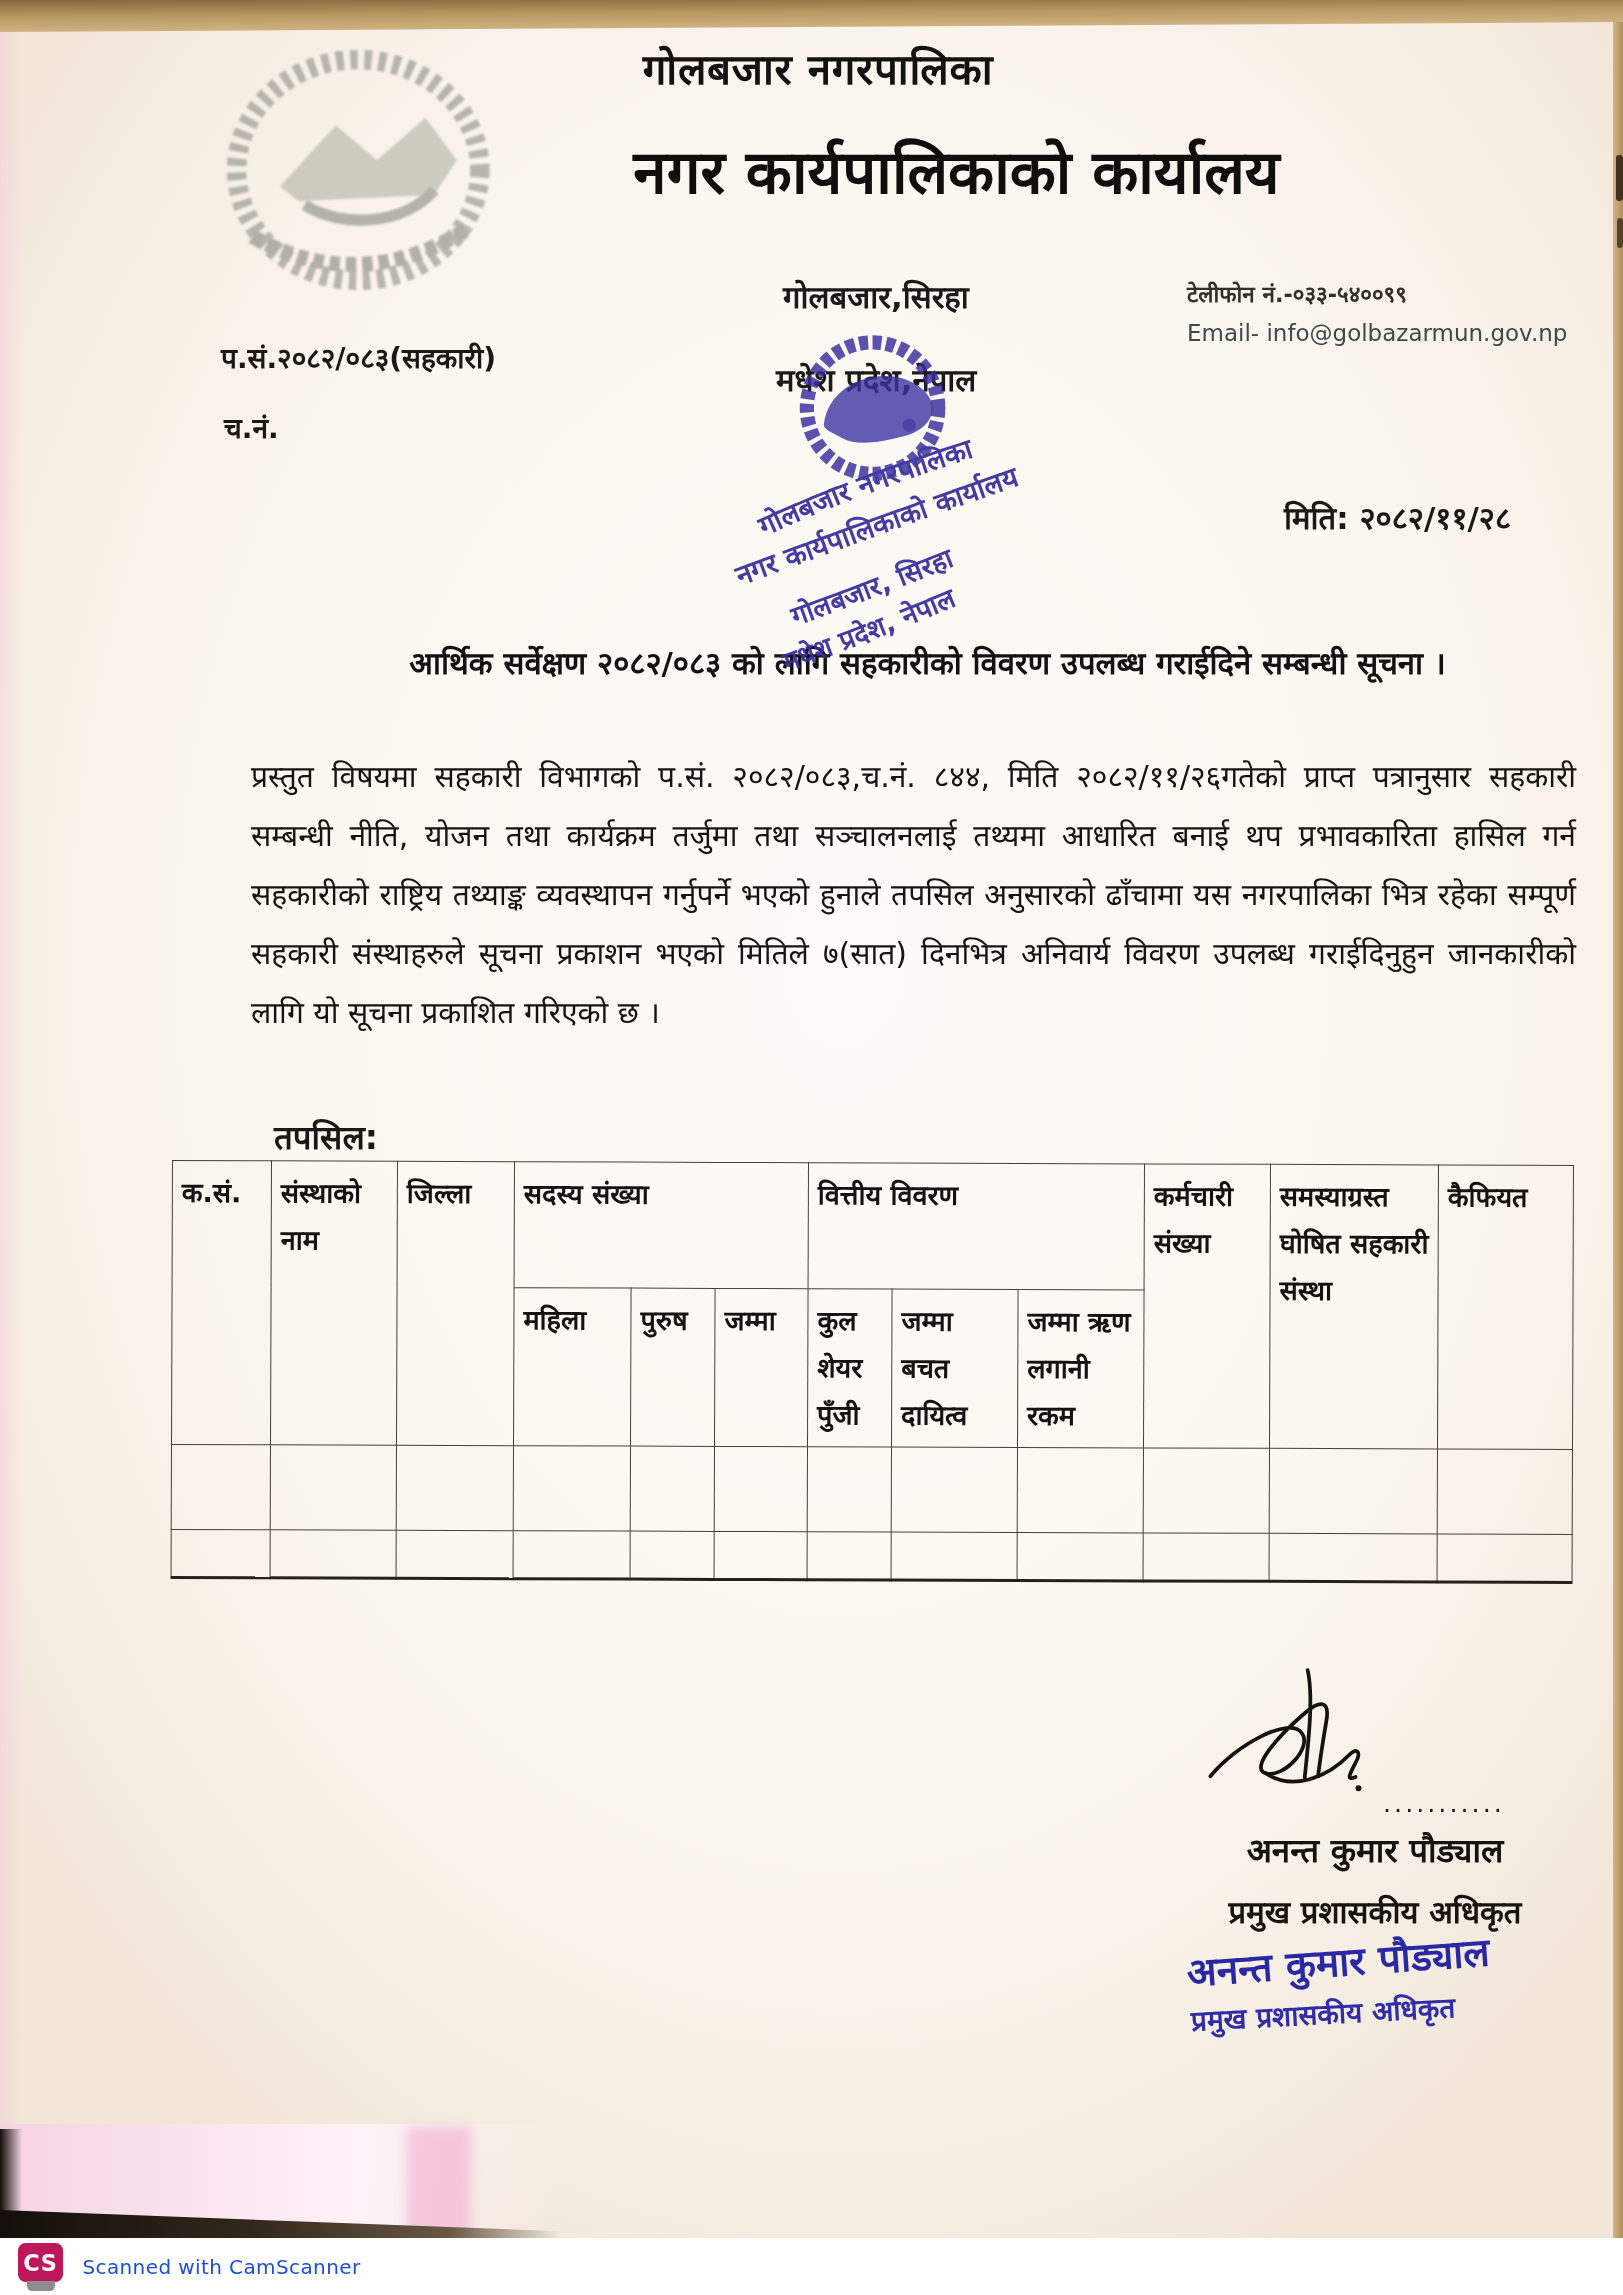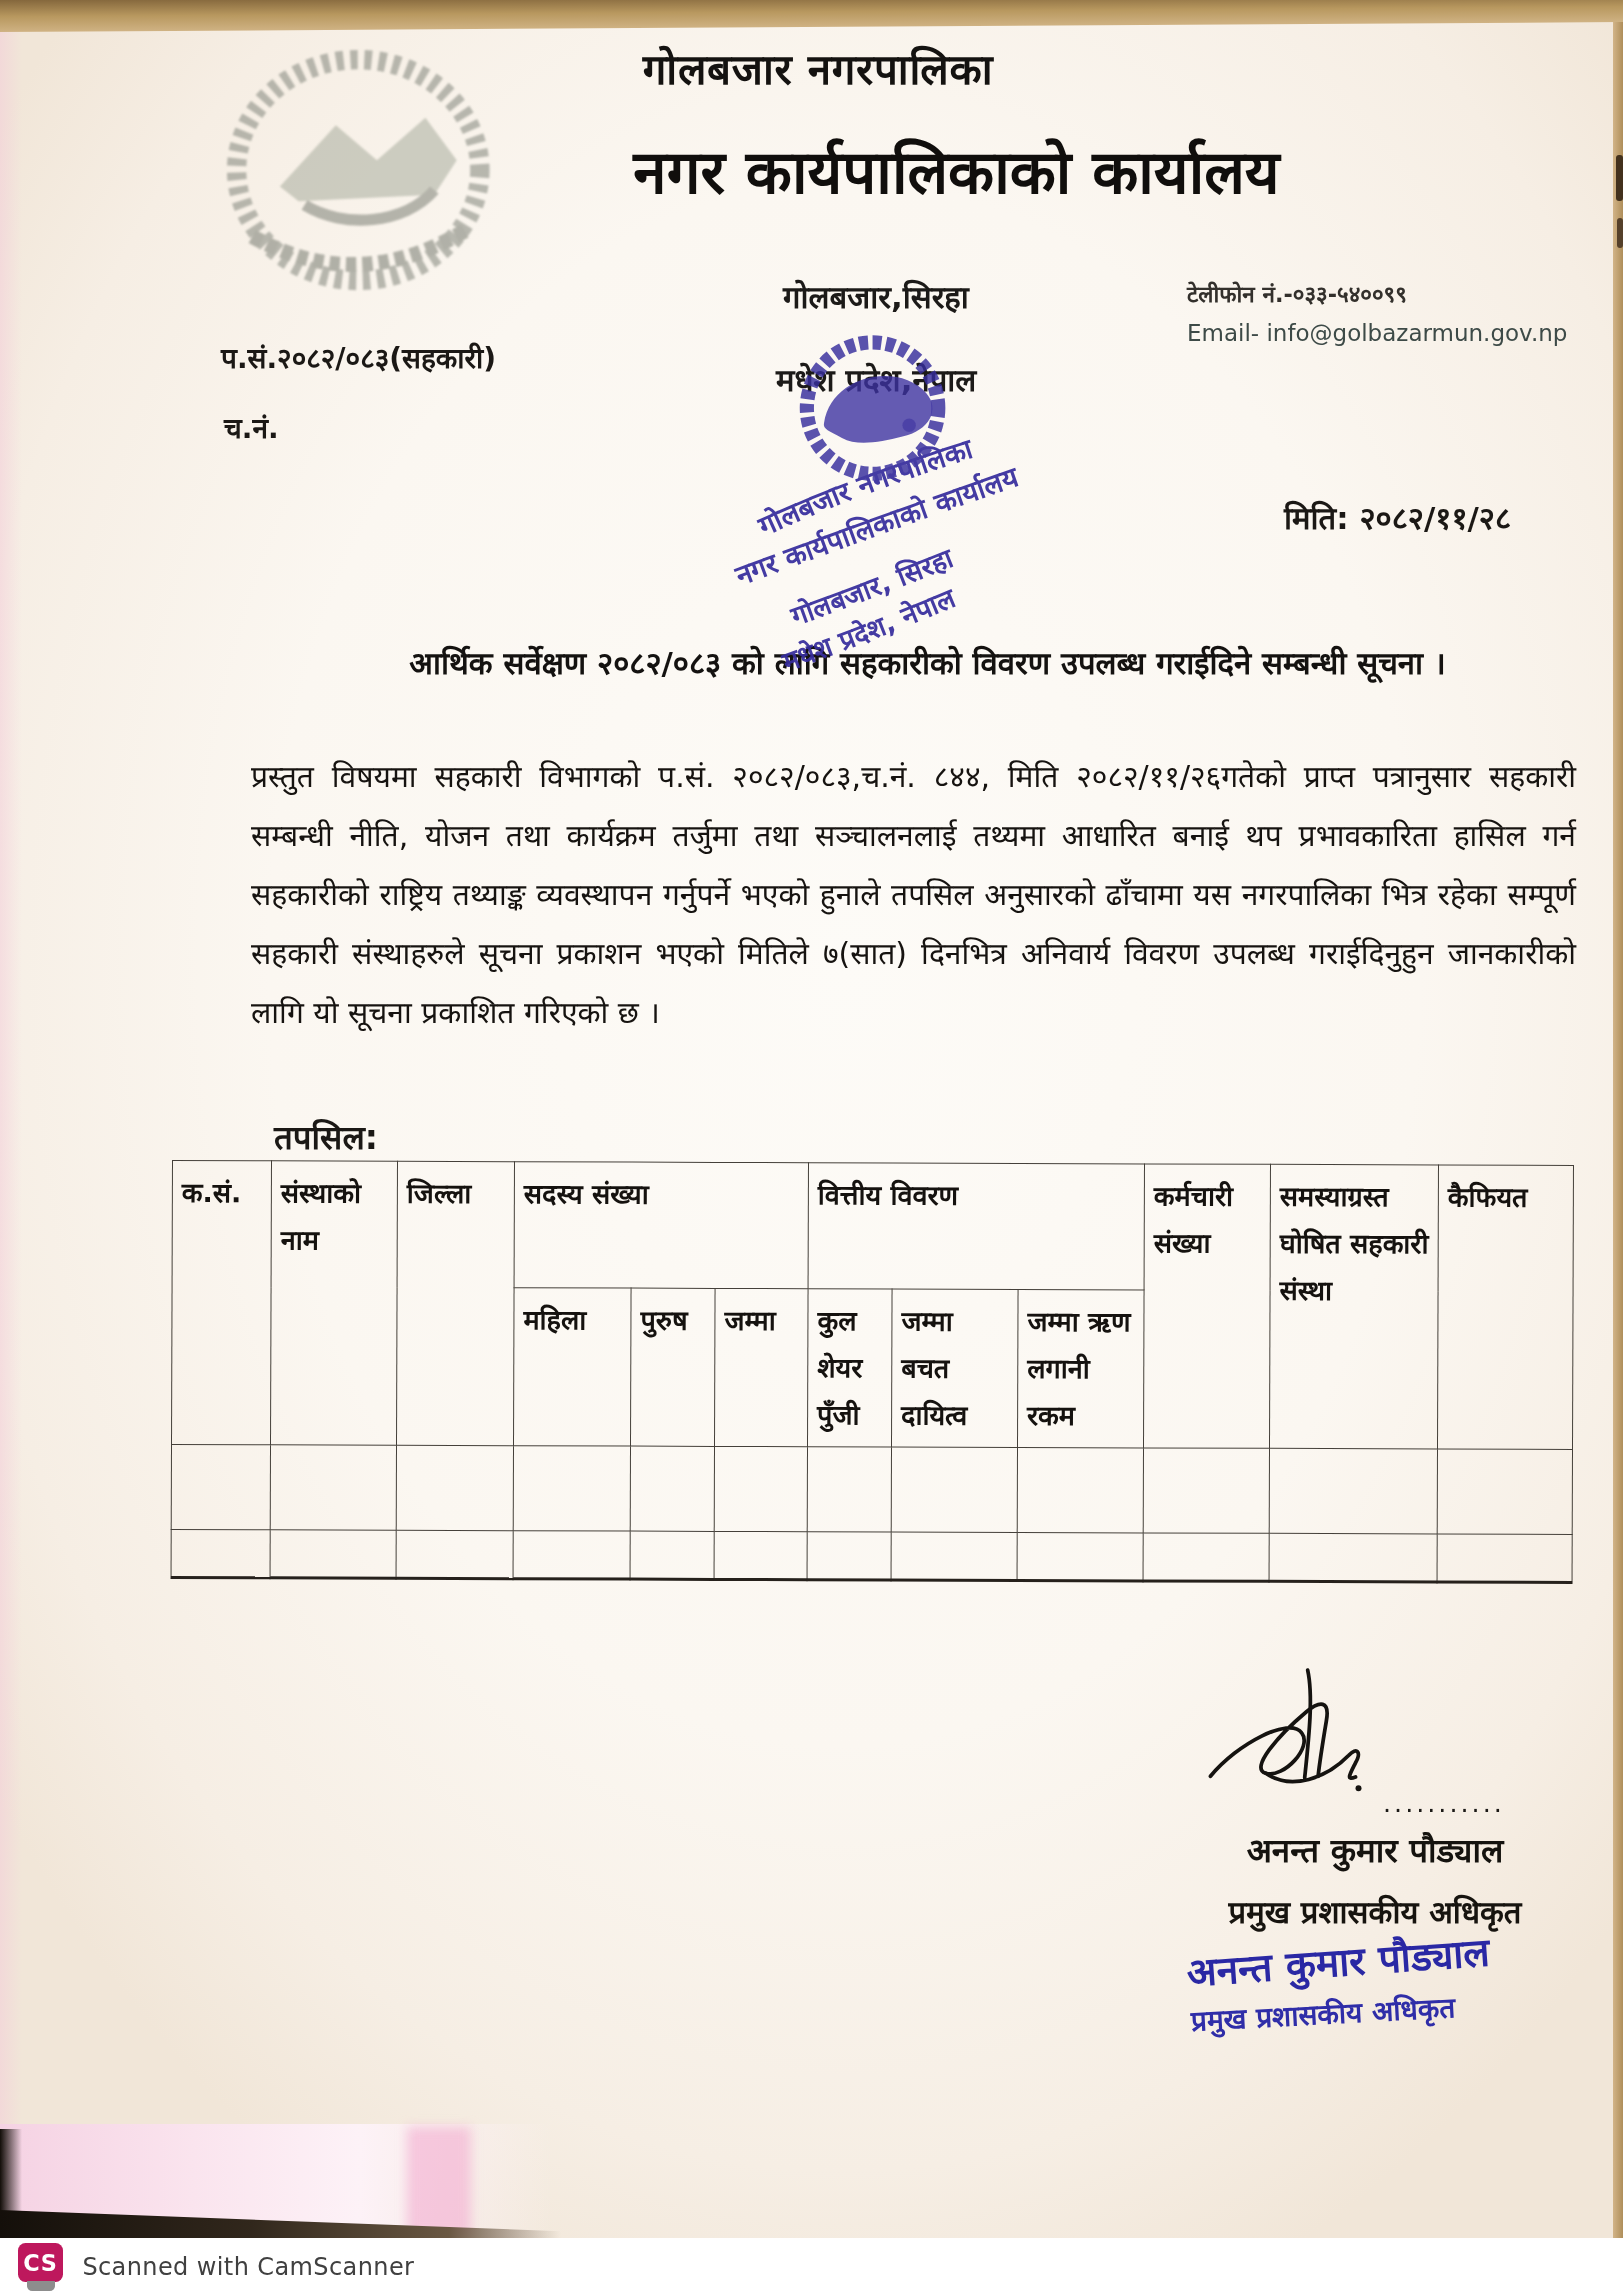--- a/index.html
+++ b/index.html
@@ -35,21 +35,21 @@
     background:linear-gradient(90deg,#140f0a 0%,#31271c 45%,#6a5843 80%,rgba(106,88,67,0) 100%);z-index:7;}
 
   
   .scan-strip{left:0;top:2238px;width:1624px;height:58px;background:#ffffff;z-index:10;
     display:flex;align-items:center;}
   .cs-badge-wrap{margin-left:18px;display:flex;flex-direction:column;align-items:center;}
   .cs-badge{width:45px;height:39px;background:#be185d;border-radius:7.5px;
     display:flex;align-items:center;justify-content:center;
     color:#ffffff;font-weight:bold;font-size:22.4px;letter-spacing:0.7px;}
   .cs-tab{width:28px;height:9.7px;background:#8d8d8d;border-radius:0 0 5.2px 5.2px;margin-top:-0.7px;}
-  .cs-text{margin-left:19.4px;font-size:24px;color:#404040;letter-spacing:0.4px;text-align:right;}
+  .cs-text{margin-left:19.4px;font-size:20px;color:#1d4ed8;letter-spacing:0.4px;text-align:right;}
 
   
   .hdr-muni{left:478px;top:39px;width:680px;text-align:center;
     font-size:42px;font-weight:bold;letter-spacing:0.7px;color:#141210;}
   .hdr-office{left:448px;top:129px;width:1017px;text-align:center;
     font-size:60px;font-weight:bold;color:#100e0c;}
   .addr-city{left:783px;top:275px;font-size:31px;font-weight:bold;color:#1c1a18;}
   .addr-prov{left:776px;top:358px;font-size:31px;font-weight:bold;color:#1c1a18;z-index:2;}
   .phone{left:1187px;top:278px;font-size:22.4px;font-weight:600;color:#33302c;}
   .email{left:1187px;top:320px;font-size:23px;color:#3d4a47;}

